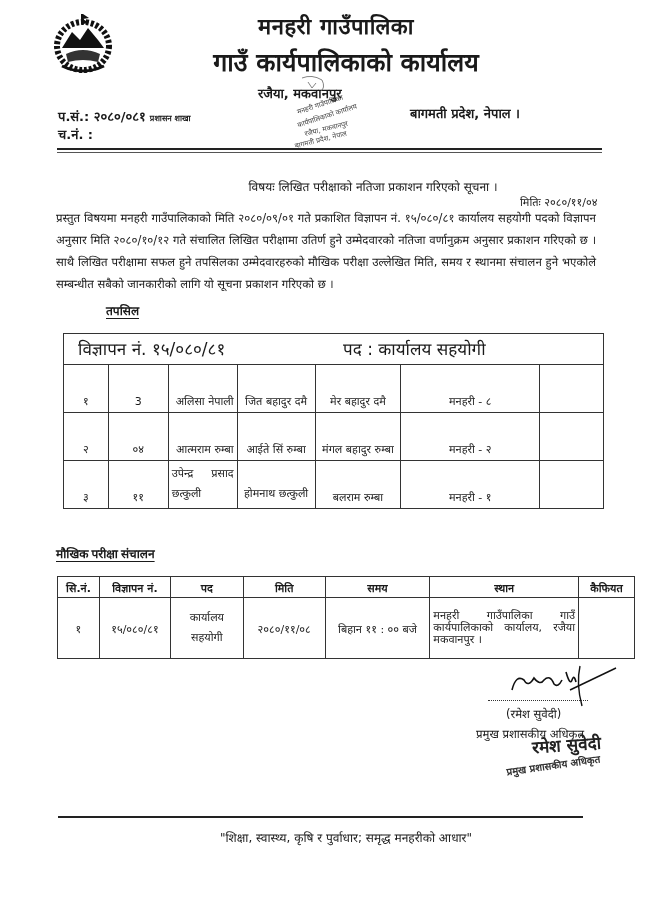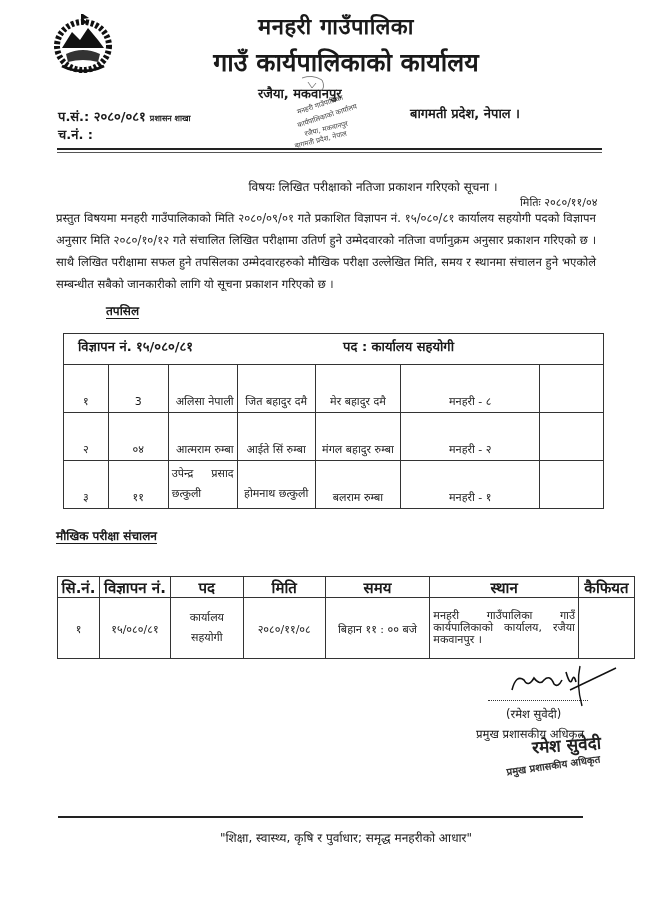--- a/index.html
+++ b/index.html
@@ -17,30 +17,30 @@
   .chno { left: 58px; top: 125px; font-size: 13px; font-weight: bold; }
   .province { left: 410px; top: 104px; font-size: 13px; font-weight: bold; }
   .stamp { left: 282px; top: 74px; width: 90px; height: 76px; }
   .rule-top { left: 57px; top: 148px; width: 545px; height: 2px; background: #222; }
   .rule-bot { left: 57px; top: 152px; width: 545px; height: 1px; background: #555; }
   .date { left: 520px; top: 158px; font-size: 11px; margin-top: 36px; }
   .subject { left: 0; width: 652px; top: 178px; text-align: center; font-size: 12px; padding-left: 30px; box-sizing: border-box; margin-left: 32px; }
   .para { left: 56px; top: 207px; width: 540px; font-size: 11.5px; line-height: 22px; text-align: justify; }
   .section-label { font-size: 12px; font-weight: bold; text-decoration: underline; text-underline-offset: 3px; }
   .tapasil { left: 70px; top: 302px; margin-left: 36px; }
-  .maukhik { left: 56px; top: 527px; }
+  .maukhik { left: 56px; top: 545px; font-family: Liberation Serif, serif; }
   table { border-collapse: collapse; position: absolute; font-size: 11px; }
   td, th { border: 1.2px solid #333; padding: 0 3px; text-align: center; font-weight: normal; }
   .t1 { left: 63px; top: 333px; width: 541px; }
-  .t1 .caption-row td { height: 27px; text-align: left; font-weight: bold; font-size: 13px; vertical-align: top; padding-top: 3px; }
+  .t1 .caption-row td { height: 27px; text-align: left; font-weight: normal; font-size: 17px; vertical-align: top; padding-top: 3px; }
   .t1 .hdr th { height: 21px; font-weight: bold; font-size: 11.5px; }
   .t1 .row td { height: 43px; vertical-align: bottom; padding-bottom: 4px; }
   .t1 .row td.name { text-align: right; }
   .t2 { left: 57px; top: 576px; width: 578px; }
-  .t2 .hdr th { height: 20px; font-weight: bold; font-size: 15px; }
+  .t2 .hdr th { height: 20px; font-weight: bold; font-size: 11px; }
   .t2 .row td { height: 60px; }
   .t2 .row td.place { text-align: justify; text-align-last: left; line-height: 12px; }
   .sig-scribble { left: 500px; top: 660px; width: 120px; height: 48px; }
   .sig-dots { left: 488px; top: 700px; width: 100px; border-top: 1px dotted #333; }
   .sig-name { left: 506px; top: 706px; font-size: 11.5px; }
   .sig-title { left: 476px; top: 726px; font-size: 11.5px; }
   .sig-stamp-name { left: 532px; top: 733px; font-size: 17px; font-weight: bold; transform: rotate(-4deg); color: #222; }
   .sig-stamp-title { left: 506px; top: 758px; font-size: 10px; font-weight: bold; transform: rotate(-8deg); color: #333; }
   .rule-foot { left: 58px; top: 816px; width: 525px; height: 2px; background: #222; }
   .motto { left: 0; width: 652px; top: 829px; text-align: center; font-size: 12px; padding-left: 40px; box-sizing: border-box; }

